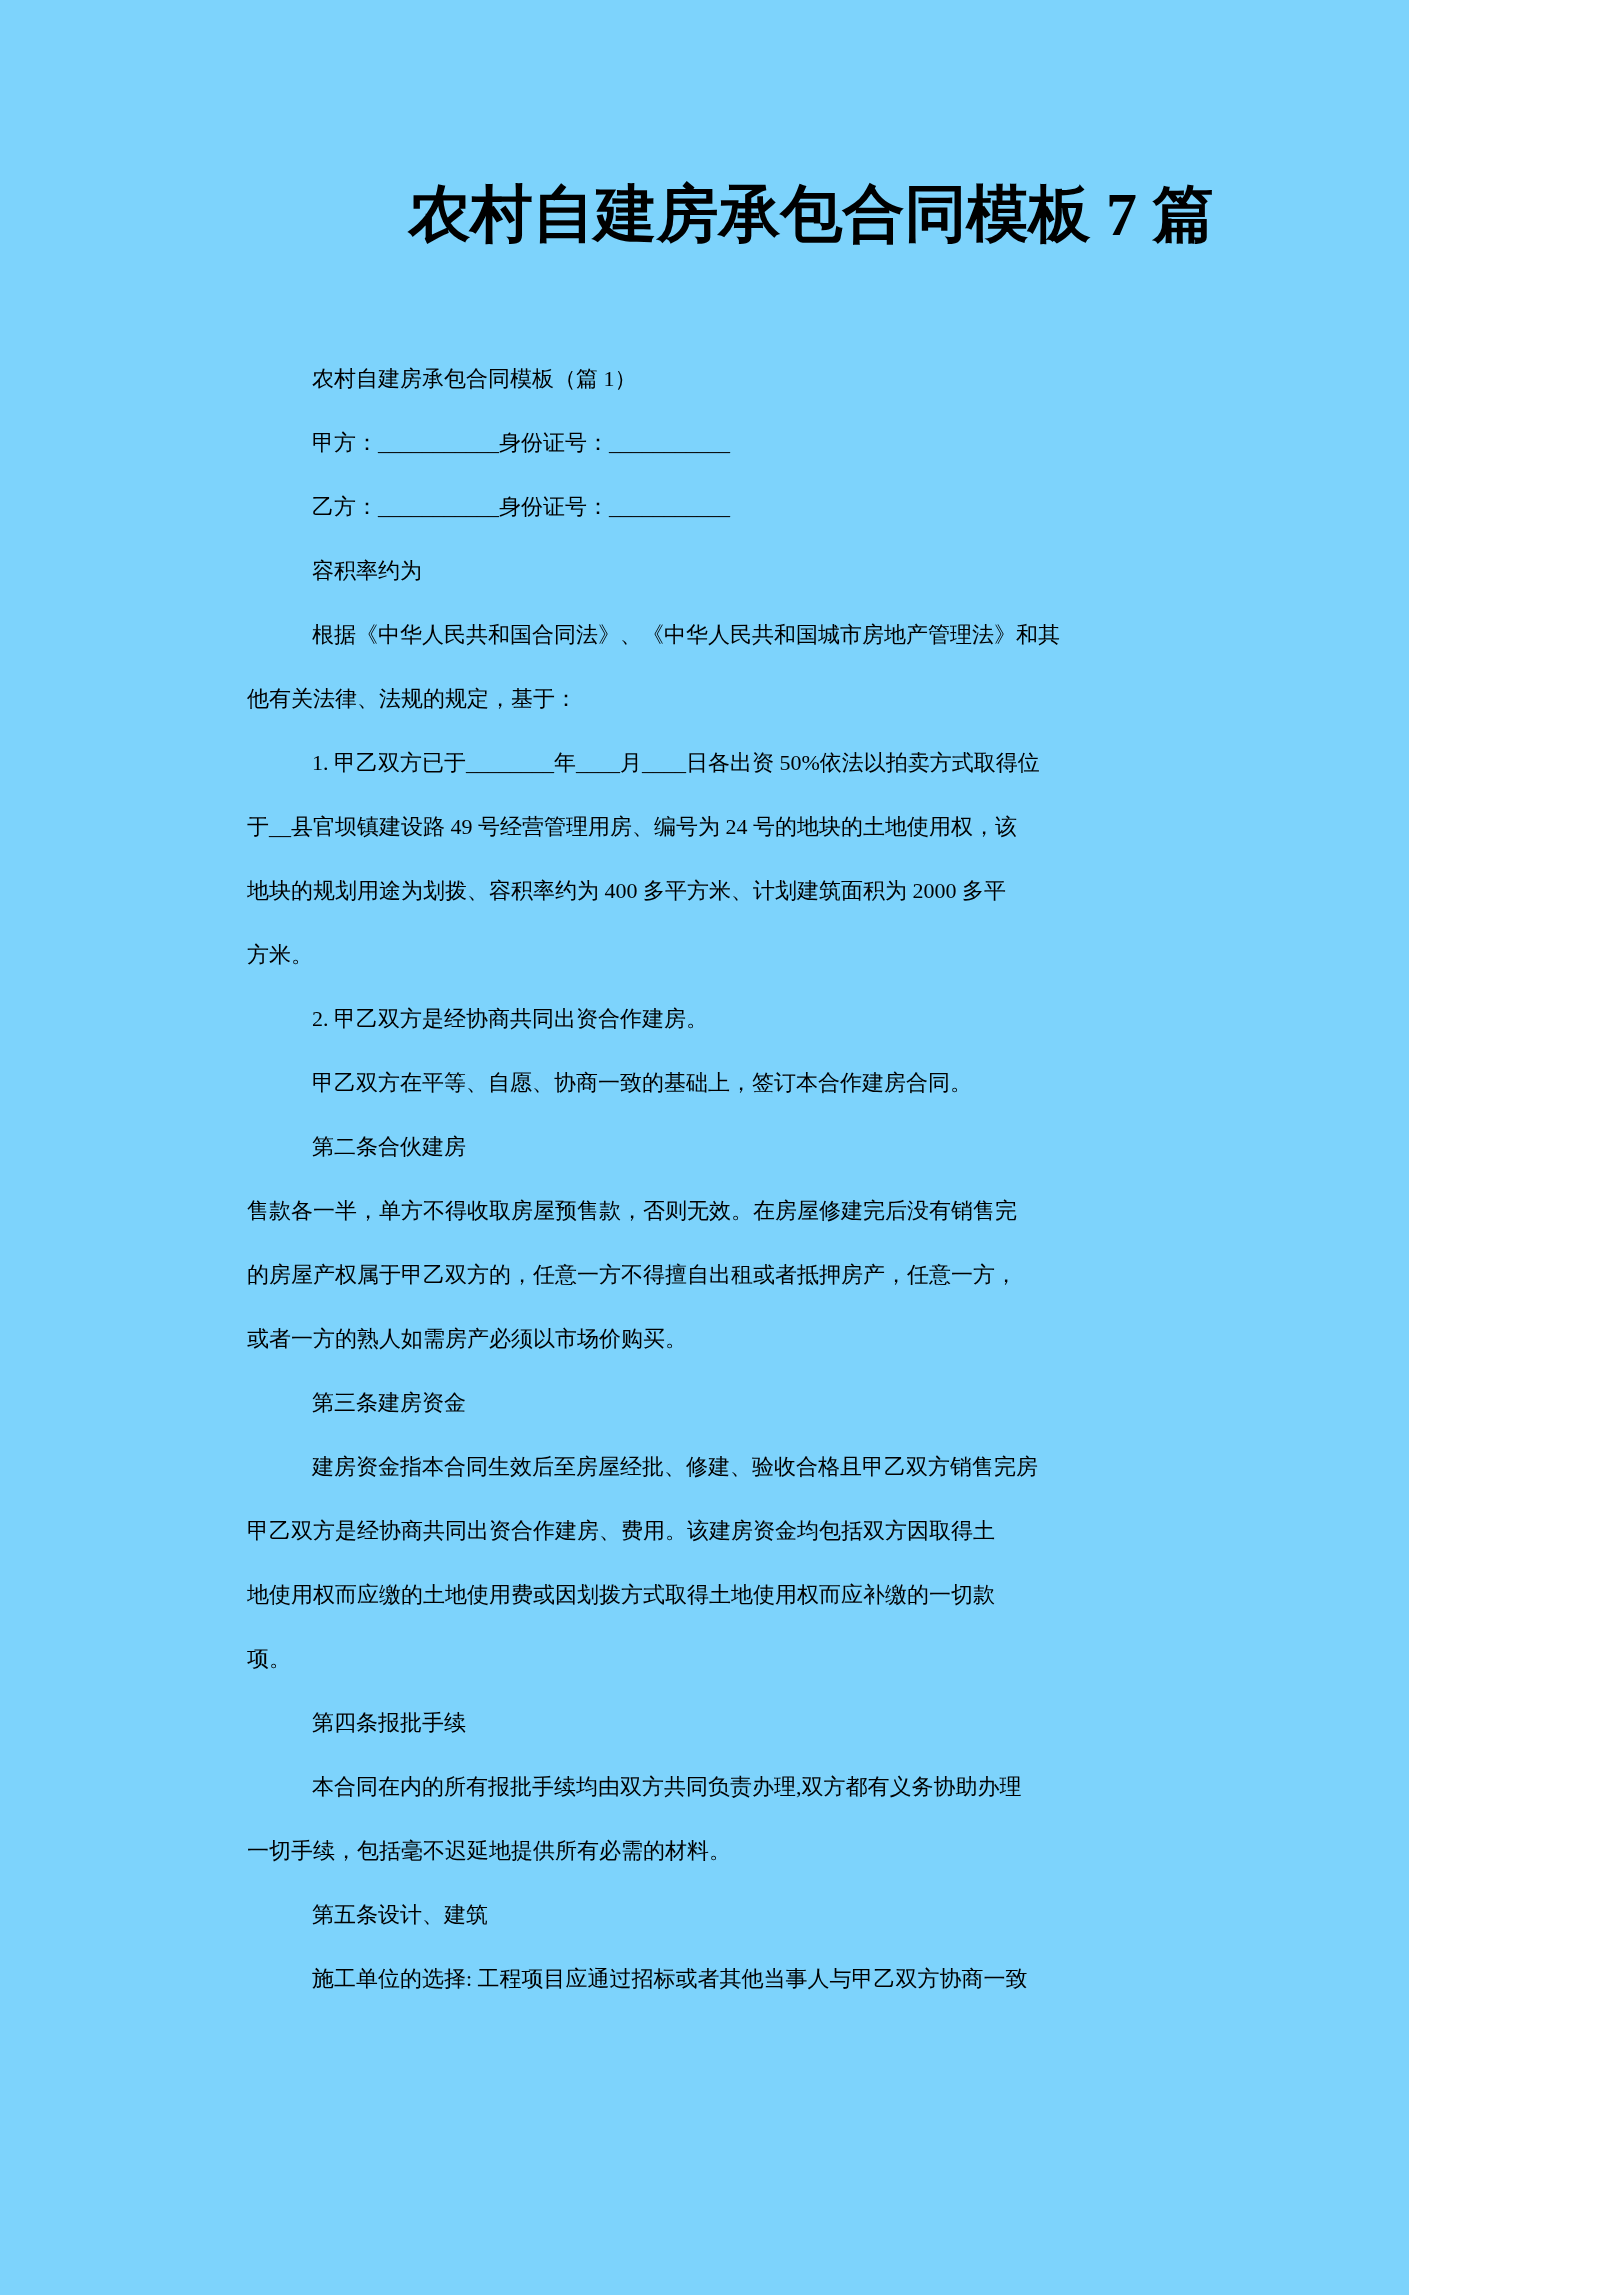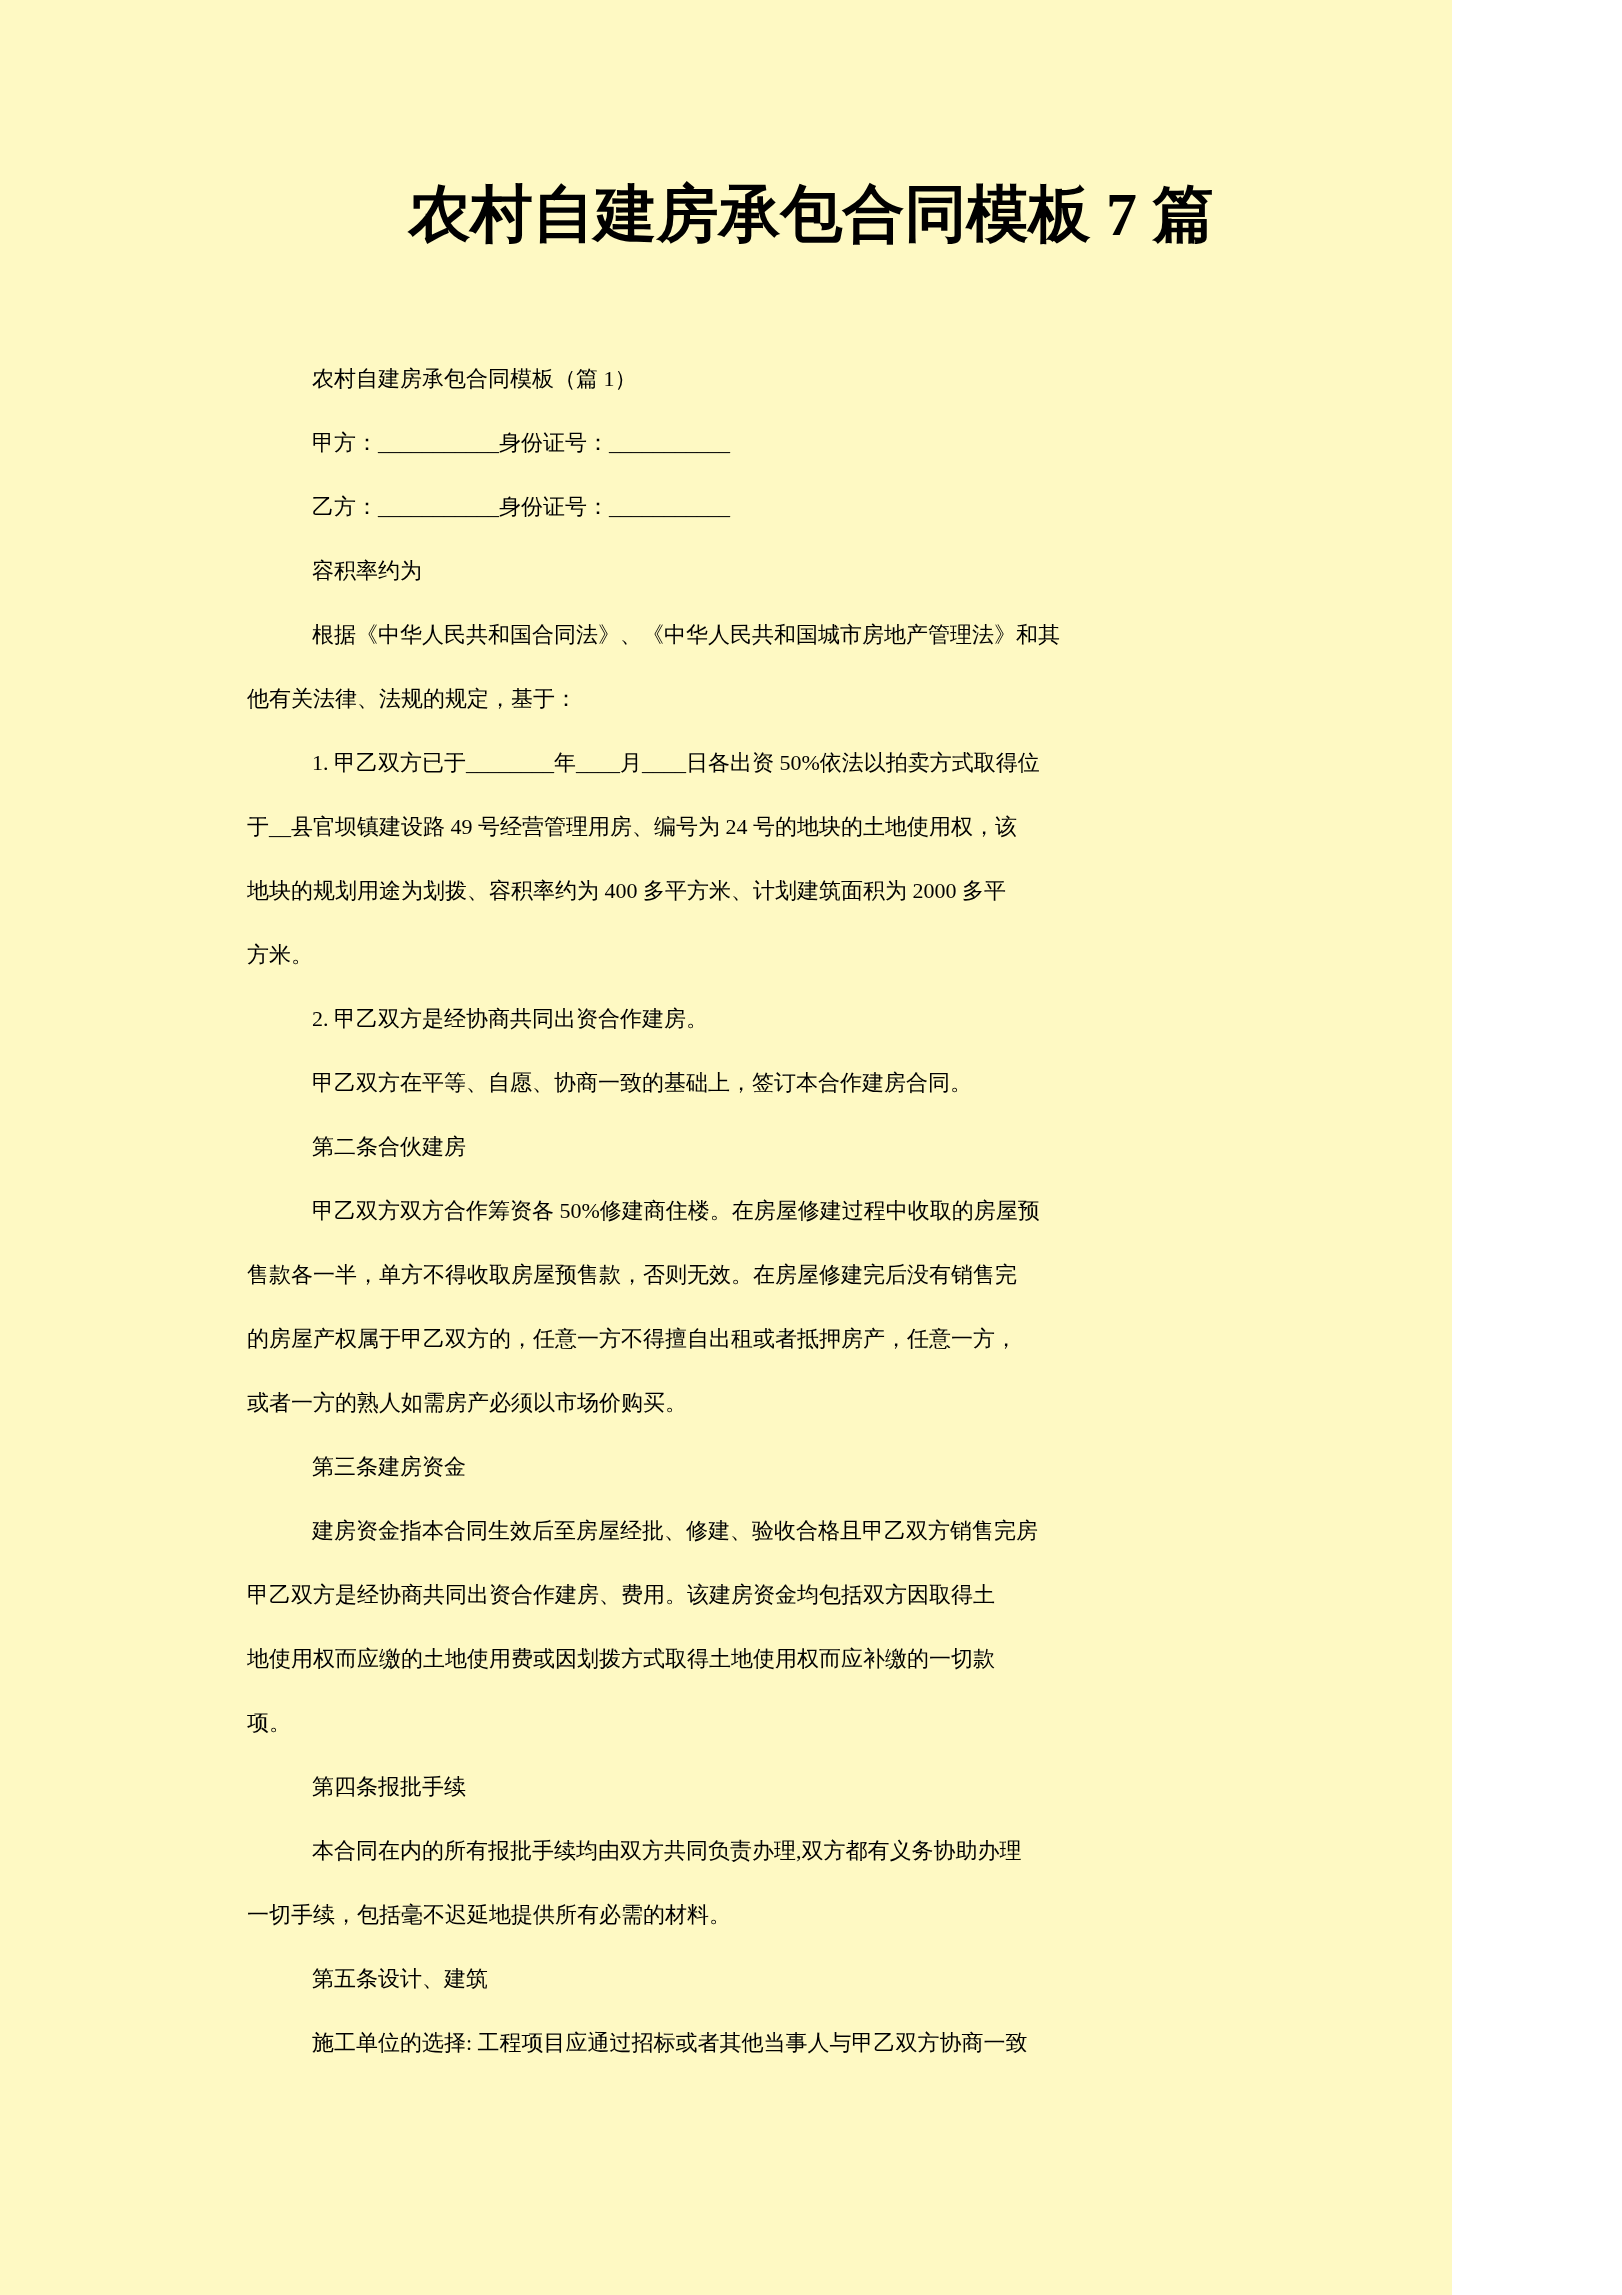--- a/index.html
+++ b/index.html
@@ -4,25 +4,24 @@
 <style>
   html, body {
     margin: 0;
     padding: 0;
     background: #ffffff;
   }
   .page {
     position: relative;
     width: 1409px;
     height: 2295px;
-    background: #fef9c3;
+    background: #7dd3fc;
     color: #000000;
     font-family: "Liberation Serif", "DejaVu Serif", serif;
     overflow: hidden;
-    padding-left: 43px;
   }
   .doc-title {
     position: absolute;
     left: 247px;
     top: 175px;
     width: 1129px;
     text-align: center;
     font-size: 62px;
     font-weight: bold;
     line-height: 79px;
@@ -59,21 +58,20 @@
     <div class="ln ind">容积率约为</div>
     <div class="ln ind">根据《中华人民共和国合同法》、《中华人民共和国城市房地产管理法》和其</div>
     <div class="ln">他有关法律、法规的规定，基于：</div>
     <div class="ln ind">1. 甲乙双方已于________年____月____日各出资 50%依法以拍卖方式取得位</div>
     <div class="ln">于__县官坝镇建设路 49 号经营管理用房、编号为 24 号的地块的土地使用权，该</div>
     <div class="ln">地块的规划用途为划拨、容积率约为 400 多平方米、计划建筑面积为 2000 多平</div>
     <div class="ln">方米。</div>
     <div class="ln ind">2. 甲乙双方是经协商共同出资合作建房。</div>
     <div class="ln ind">甲乙双方在平等、自愿、协商一致的基础上，签订本合作建房合同。</div>
     <div class="ln ind">第二条合伙建房</div>
-    <div class="ln ind">甲乙双方双方合作筹资各 50%修建商住楼。在房屋修建过程中收取的房屋预</div>
     <div class="ln">售款各一半，单方不得收取房屋预售款，否则无效。在房屋修建完后没有销售完</div>
     <div class="ln">的房屋产权属于甲乙双方的，任意一方不得擅自出租或者抵押房产，任意一方，</div>
     <div class="ln">或者一方的熟人如需房产必须以市场价购买。</div>
     <div class="ln ind">第三条建房资金</div>
     <div class="ln ind">建房资金指本合同生效后至房屋经批、修建、验收合格且甲乙双方销售完房</div>
     <div class="ln">甲乙双方是经协商共同出资合作建房、费用。该建房资金均包括双方因取得土</div>
     <div class="ln">地使用权而应缴的土地使用费或因划拨方式取得土地使用权而应补缴的一切款</div>
     <div class="ln">项。</div>
     <div class="ln ind">第四条报批手续</div>
     <div class="ln ind">本合同在内的所有报批手续均由双方共同负责办理,双方都有义务协助办理</div>

